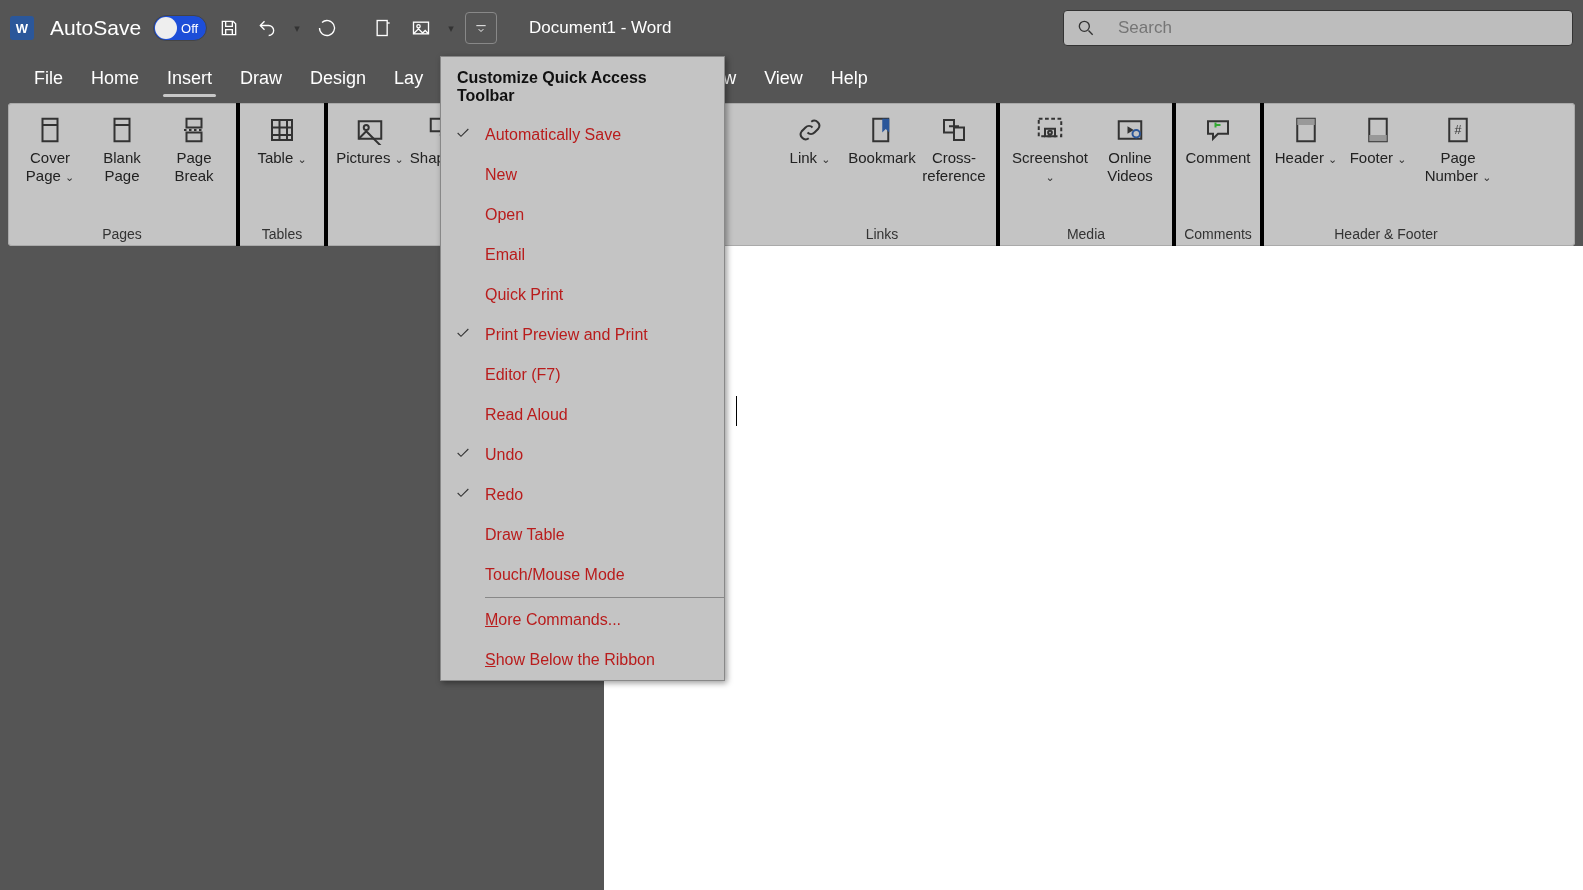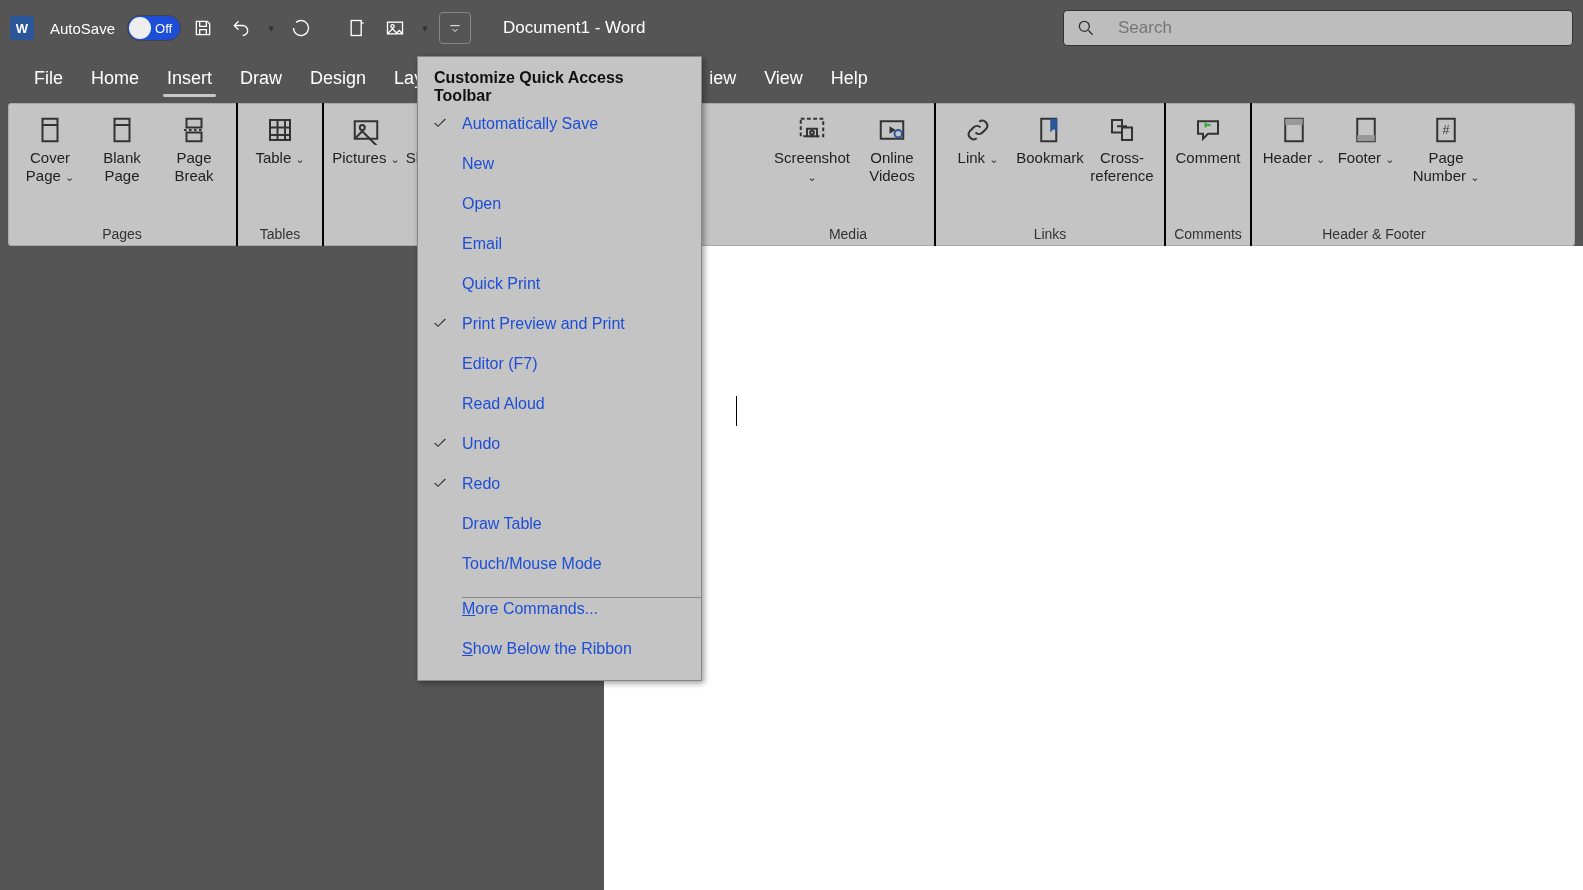--- a/index.html
+++ b/index.html
@@ -4,57 +4,57 @@
   <style>
     * { margin: 0; padding: 0; box-sizing: border-box; font-family: "Segoe UI", Tahoma, sans-serif; }
     html, body { width: 1583px; height: 890px; background: #555; overflow: hidden; }
 
     
     .titlebar {
       height: 56px; display: flex; align-items: center; gap: 6px;
       padding: 0 10px; background: #555; color: #fff;
     }
     .word-logo { width: 24px; height: 24px; background:#2b579a; border-radius:3px; display:flex; align-items:center; justify-content:center; color:#fff; font-weight:700; font-size:13px; }
-    .autosave-label { font-size: 15px; margin-left: 10px; margin-right: 6px; }
+    .autosave-label { font-size: 21px; margin-left: 10px; margin-right: 6px; }
     .switch { width: 54px; height: 26px; background:#1d4ed8; border:1px solid #444; border-radius: 13px; display:flex; align-items:center; padding:1px; cursor:pointer; }
     .switch .knob { width: 22px; height:22px; background:#eee; border-radius:50%; }
     .switch .state { color:#fff; font-size:13px; margin-left:4px; }
     .qat-btn { width: 32px; height: 32px; display:flex; align-items:center; justify-content:center; cursor:pointer; border-radius:3px; }
     .qat-btn svg{stroke:#fff;fill:none;}
     .customize-btn { border:1px solid #888; border-radius:4px; }
     .doc-title { margin-left: 26px; font-size:17px; color:#fff; }
     .searchbox { margin-left:auto; width:510px; height:36px; background:#bdbdbd; border:1px solid #333; border-radius:4px; display:flex; align-items:center; padding:0 12px; gap:22px; }
     .searchbox input { border:none; background:transparent; font-size:17px; color:#444; outline:none; flex:1; }
 
     
     .tabstrip { height: 45px; background:#555; display:flex; align-items:center; gap:0; padding-left:20px;text-align:right; }
     .tab { padding:0 14px; height:45px; display:flex; align-items:center; color:#fff; font-size:18px; cursor:pointer; }
     .tab.active { position:relative; }
     .tab.active::after{content:'';position:absolute;left:10px;right:10px;bottom:4px;height:3px;background:#c8c8c8;border-radius:2px;}
 
     
     .ribbon-wrap { margin: 2px 8px 0 8px; }
     .ribbon { background:#c4c4c4; border-radius:4px; display:flex; height:143px; box-shadow:inset 0 0 0 1px #aaa; }
-    .group { display:flex; flex-direction:column; align-items:center; border-right:2px solid #000000; padding:4px 8px 0 8px; }
+    .group { display:flex; flex-direction:column; align-items:center; border-right:4px solid #000000; padding:4px 8px 0 8px; }
     .group:last-child{border-right:none;}
     .cmds { display:flex; gap:4px; flex:1; align-items:flex-start; }
     .cmd { width: 68px; display:flex; flex-direction:column; align-items:center; text-align:center; padding-top:6px; cursor:pointer; }
     .cmd.wider{width:84px;}
     .cmd-icon { width:34px; height:34px; display:flex; align-items:center; justify-content:center; }
     .cmd-label { font-size:15px; color:#222; margin-top:2px; line-height:1.2; }
     .chev{font-size:11px;color:#333;}
     .group-label { font-size:14px; color:#333; height:24px; display:flex; align-items:center; }
 
     
     .menu {
-      position:absolute; left:417px; top:56px; width:285px; background:#c4c4c4;
+      position:absolute; left:440px; top:56px; width:285px; background:#c4c4c4;
       box-shadow:2px 2px 6px rgba(0,0,0,.4); border:1px solid #888; z-index:10;
     }
     .menu-title { font-weight:600; font-size:16px; padding:12px 16px 10px 16px; color:#111; }
-    .menu-item { display:flex; align-items:flex-start; height:40px; padding:0 16px 0 44px; font-size:16px; color:#1d4ed8; cursor:pointer; position:relative; }
+    .menu-item { display:flex; align-items:center; height:40px; padding:0 16px 0 44px; font-size:16px; color:#b91c1c; cursor:pointer; position:relative; }
     .menu-item .check{position:absolute;left:14px;}
     .menu-sep { height:1px; background:#888; margin:2px 0 2px 44px; }
     .ul-first::first-letter{text-decoration:underline;}
 
     
     .docarea{position:absolute; top:246px; left:604px; right:0; bottom:0; background:#fff;}
     .cursor{position:absolute; left:132px; top:150px; width:1px; height:30px; background:#000;}
 
     
     svg{stroke:#333;fill:none;stroke-width:1.6;}
@@ -203,20 +203,53 @@
               </svg>
             </div>
             <div class="cmd-label">Shapes <span class="chev">⌄</span></div>
           </div>
         </div>
         <div class="group-label"></div>
       </div>
       <div style="width: 280px;"></div>
       <div class="group">
         <div class="cmds">
+          <div class="cmd">
+            <div class="cmd-icon">
+              <svg width="30" height="30" viewBox="0 0 24 24">
+                <path d="M10 14a4 4 0 0 0 5.6 0l3-3a4 4 0 0 0-5.6-5.6"></path>
+                <path d="M14 10a4 4 0 0 0-5.6 0l-3 3a4 4 0 0 0 5.6 5.6"></path>
+              </svg>
+            </div>
+            <div class="cmd-label">Link <span class="chev">⌄</span></div>
+          </div>
+          <div class="cmd">
+            <div class="cmd-icon">
+              <svg width="30" height="30" viewBox="0 0 24 24">
+                <rect x="5" y="3" width="12" height="18"></rect>
+                <path d="M13 3v9l2-2 2 2V3" fill="#2b579a" stroke="#2b579a"></path>
+              </svg>
+            </div>
+            <div class="cmd-label">Bookmark</div>
+          </div>
+          <div class="cmd">
+            <div class="cmd-icon">
+              <svg width="30" height="30" viewBox="0 0 24 24">
+                <rect x="4" y="4" width="8" height="10"></rect>
+                <rect x="12" y="10" width="8" height="10"></rect>
+                <path d="M8 9h8"></path>
+              </svg>
+            </div>
+            <div class="cmd-label">Cross-reference</div>
+          </div>
+        </div>
+        <div class="group-label">Links</div>
+      </div>
+      <div class="group">
+        <div class="cmds">
           <div class="cmd wider">
             <div class="cmd-icon">
               <svg width="30" height="30" viewBox="0 0 24 24">
                 <rect x="3" y="3" width="18" height="14" stroke-dasharray="3 2"></rect>
                 <rect x="8" y="11" width="8" height="6"></rect>
                 <circle cx="12" cy="14" r="1.5"></circle>
               </svg>
             </div>
             <div class="cmd-label">Screenshot <span class="chev">⌄</span></div>
           </div>
@@ -225,53 +258,20 @@
               <svg width="30" height="30" viewBox="0 0 24 24">
                 <rect x="3" y="5" width="18" height="14"></rect>
                 <circle cx="17" cy="15" r="3" stroke="#2b579a"></circle>
                 <path d="M10 9l5 3-5 3z" fill="#333" stroke="none"></path>
               </svg>
             </div>
             <div class="cmd-label">Online<br>Videos</div>
           </div>
         </div>
         <div class="group-label">Media</div>
-      </div>
-      <div class="group">
-        <div class="cmds">
-          <div class="cmd">
-            <div class="cmd-icon">
-              <svg width="30" height="30" viewBox="0 0 24 24">
-                <path d="M10 14a4 4 0 0 0 5.6 0l3-3a4 4 0 0 0-5.6-5.6"></path>
-                <path d="M14 10a4 4 0 0 0-5.6 0l-3 3a4 4 0 0 0 5.6 5.6"></path>
-              </svg>
-            </div>
-            <div class="cmd-label">Link <span class="chev">⌄</span></div>
-          </div>
-          <div class="cmd">
-            <div class="cmd-icon">
-              <svg width="30" height="30" viewBox="0 0 24 24">
-                <rect x="5" y="3" width="12" height="18"></rect>
-                <path d="M13 3v9l2-2 2 2V3" fill="#2b579a" stroke="#2b579a"></path>
-              </svg>
-            </div>
-            <div class="cmd-label">Bookmark</div>
-          </div>
-          <div class="cmd">
-            <div class="cmd-icon">
-              <svg width="30" height="30" viewBox="0 0 24 24">
-                <rect x="4" y="4" width="8" height="10"></rect>
-                <rect x="12" y="10" width="8" height="10"></rect>
-                <path d="M8 9h8"></path>
-              </svg>
-            </div>
-            <div class="cmd-label">Cross-reference</div>
-          </div>
-        </div>
-        <div class="group-label">Links</div>
       </div>
       <div class="group">
         <div class="cmds">
           <div class="cmd">
             <div class="cmd-icon">
               <svg width="30" height="30" viewBox="0 0 24 24">
                 <path d="M4 5h16v10H12l-4 4v-4H4z"></path>
                 <path d="M10 6v4M14 8h-4" stroke="#3a3"></path>
               </svg>
             </div>

